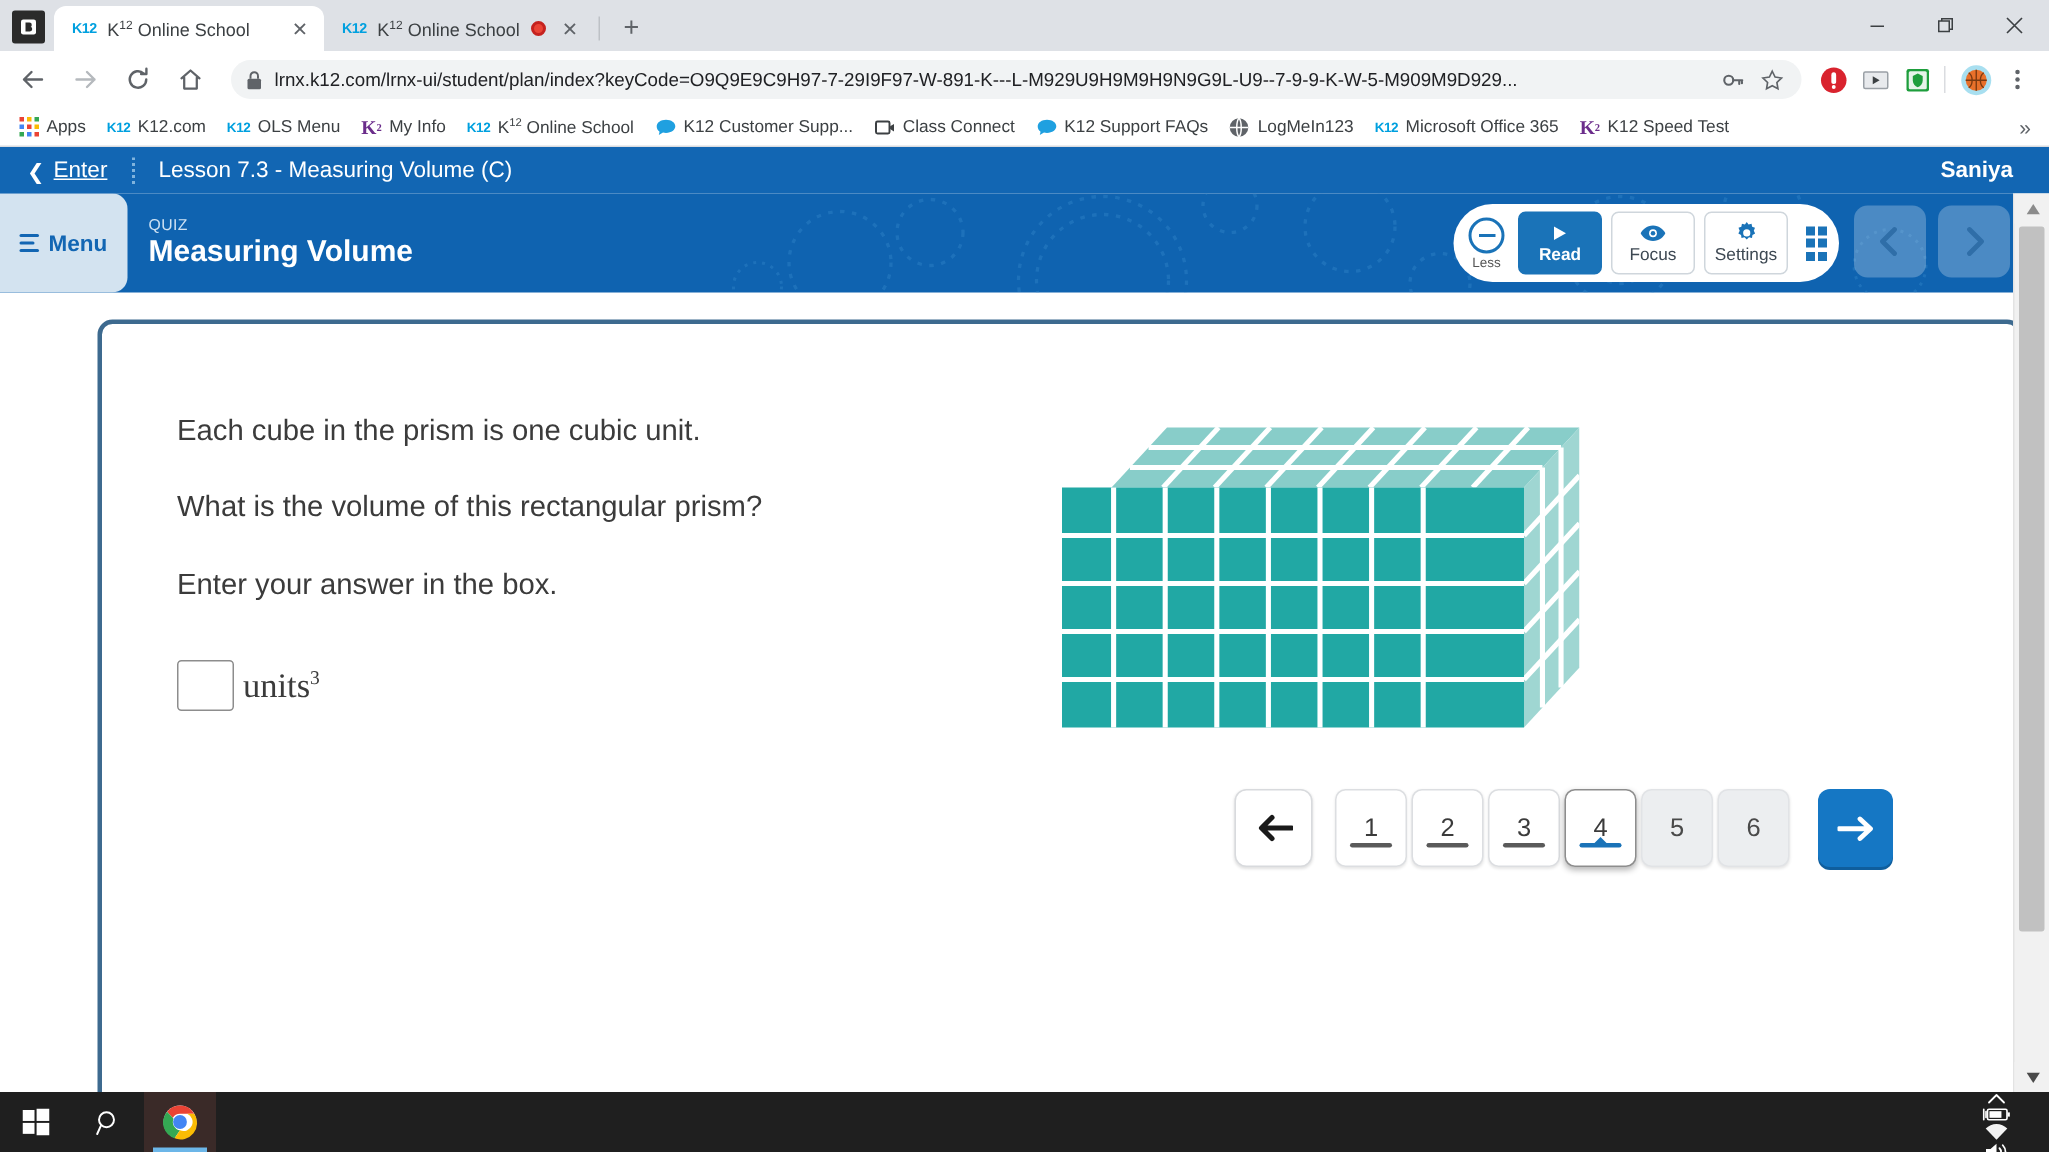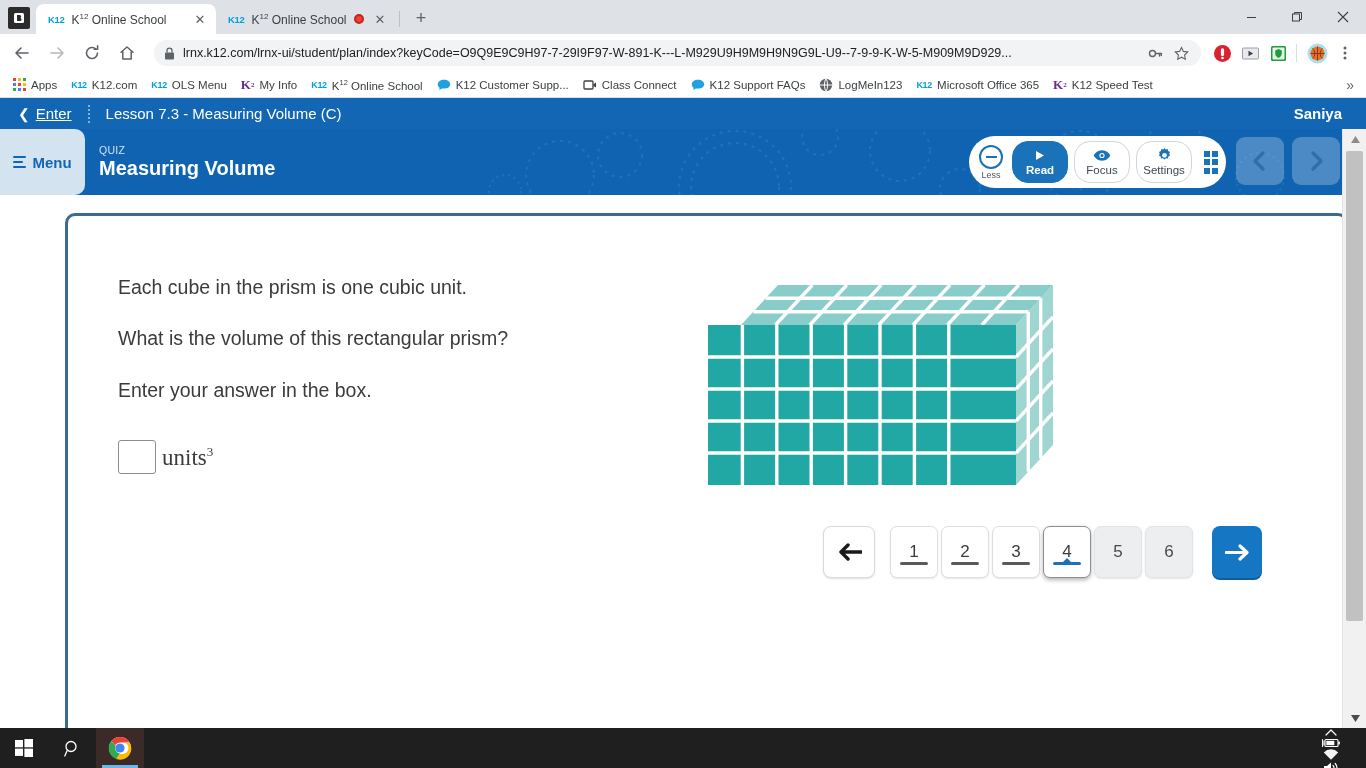--- a/index.html
+++ b/index.html
@@ -141,21 +141,21 @@
     padding: 0 4px 0 8px; z-index: 3;
   }
   .tool-less { display:flex; flex-direction:column; align-items:center; margin: 0 6px 0 2px; }
   .minus-circle {
     width: 24px; height: 24px; border-radius:50%; border: 2px solid #1a73b8;
     display:flex; align-items:center; justify-content:center;
   }
   .minus-circle i { width:11px; height:2.5px; background:#1a73b8; display:block; }
   .tool-less span { font-size: 9px; color: #555; margin-top:1px; }
   .tool {
-    width: 56px; height: 42px; border-radius: 16px; background:#fff;
+    width: 56px; height: 42px; border-radius: 5px; background:#fff;
     border: 1px solid #cfd6dc; margin: 0 3px;
     display:flex; flex-direction:column; align-items:center; justify-content:center;
   }
   .tool.primary { background:#1a73b8; border-color:#1a73b8; }
   .tool-ico { height: 15px; display:flex; align-items:center; justify-content:center; }
   .tool-lbl { font-size: 11.5px; color: #3d4852; margin-top:1px; }
   .tool.primary .tool-lbl { color:#fff; font-weight:bold; }
   .tool-grid {
     width: 22px; height:42px; margin-left:5px;
     display:flex; align-items:center; justify-content:center;

